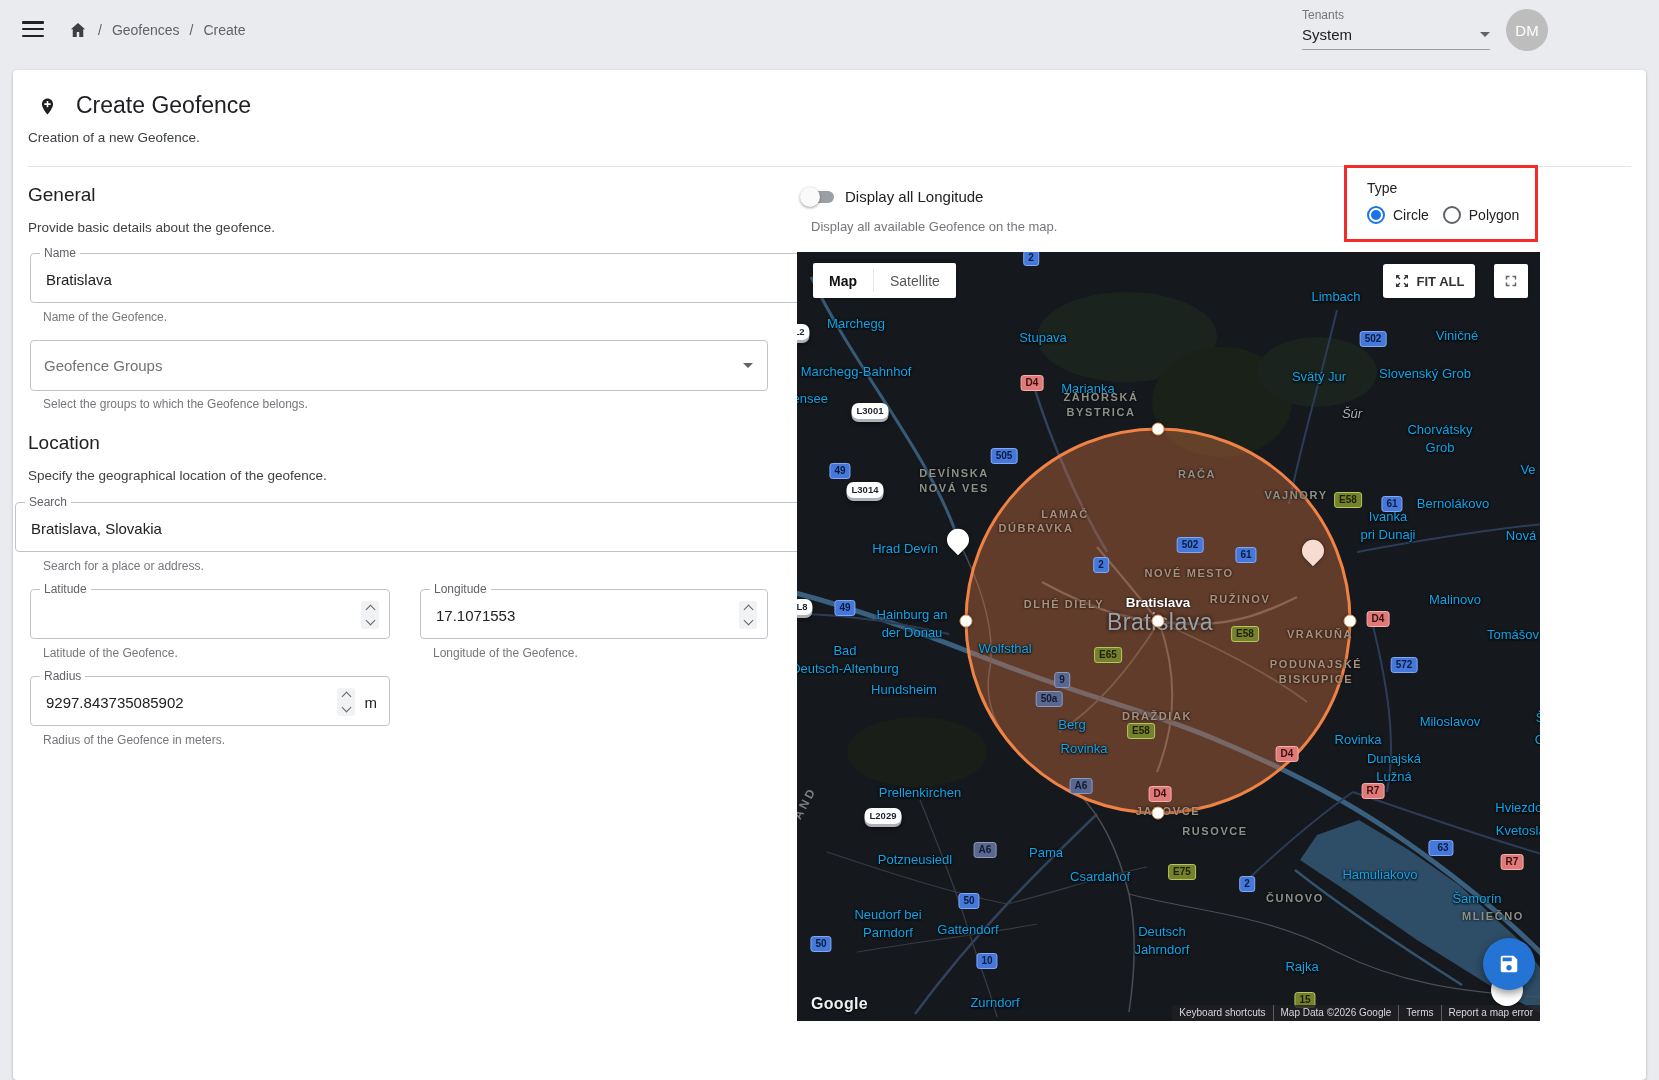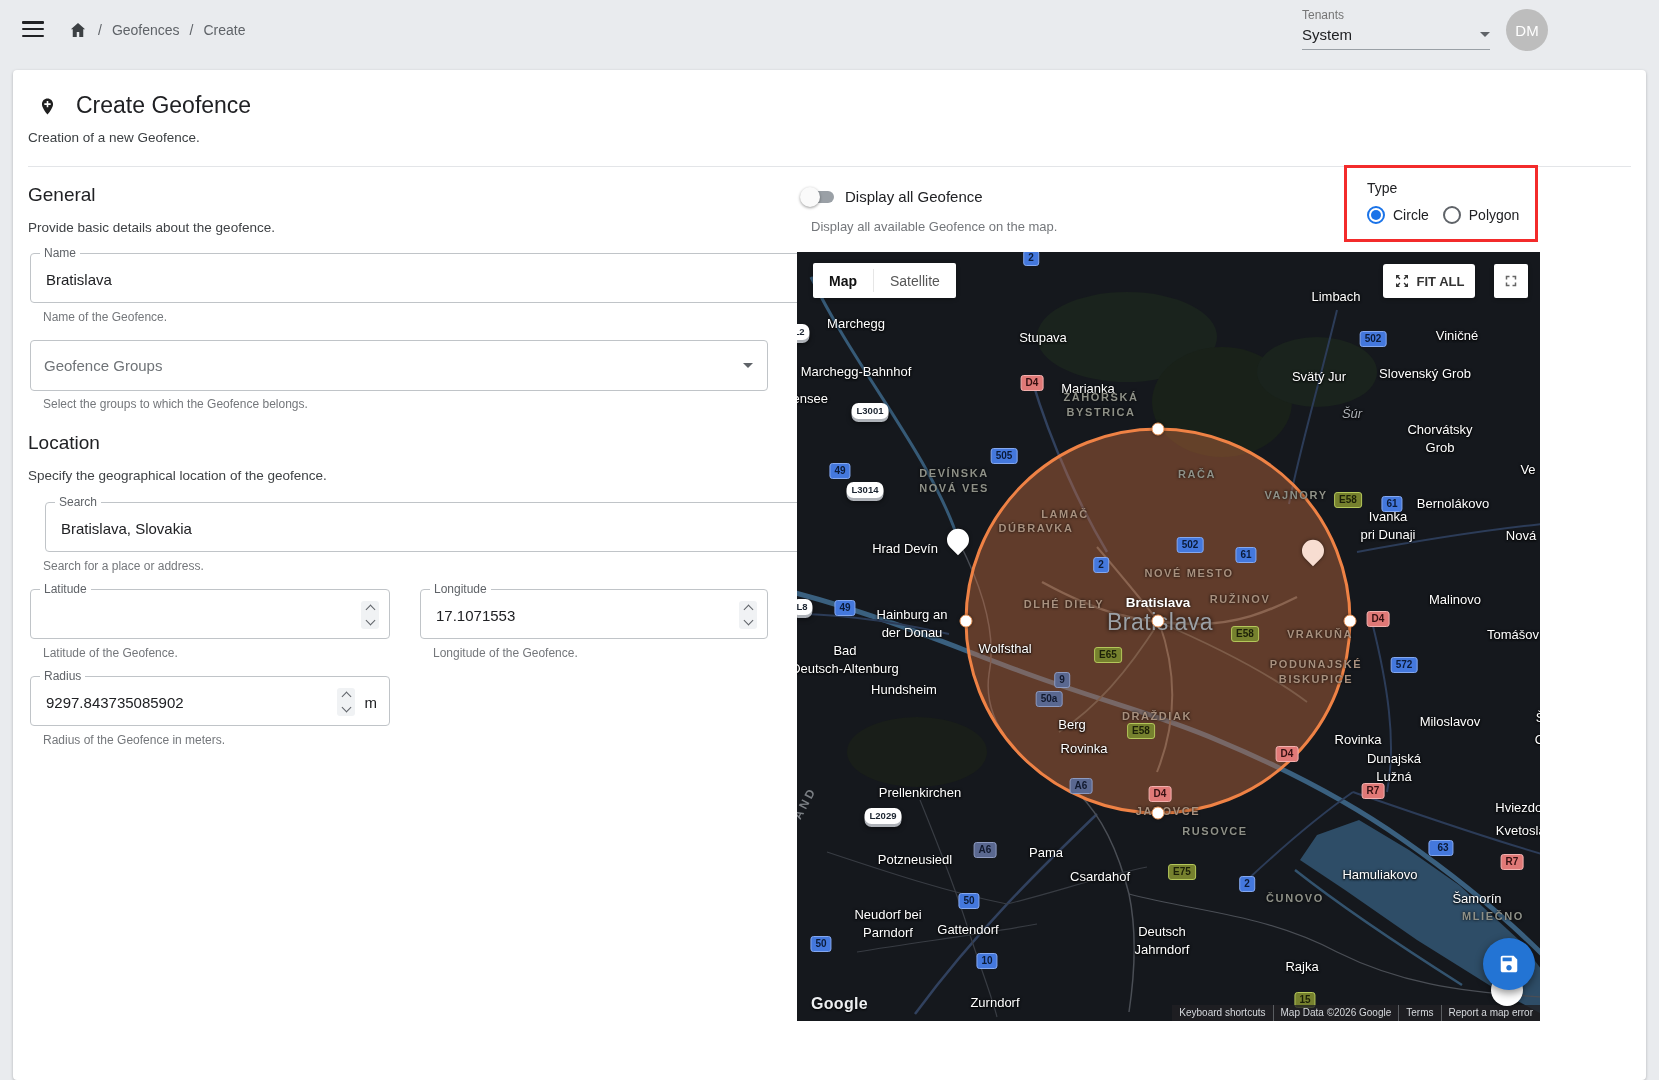--- a/index.html
+++ b/index.html
@@ -45,21 +45,21 @@
   .typebox .tlab{position:absolute;left:20px;top:12px;font-size:14px;color:#202124}
   .typebox .opts{position:absolute;left:20px;top:38px;display:flex;align-items:center;gap:14px;font-size:14px}
   .radio{width:18px;height:18px;border-radius:50%;border:2px solid #5f6368;box-sizing:border-box;position:relative;cursor:pointer;flex:none}
   .radio.on{border-color:#1a73e8}
   .radio.on::after{content:"";position:absolute;left:2px;top:2px;width:10px;height:10px;border-radius:50%;background:#1a73e8}
   .ropt{display:flex;align-items:center;gap:8px}
   
   .map{position:absolute;left:784px;top:182px;width:743px;height:769px;background:#15181d;overflow:hidden}
   .map-art{position:absolute;left:0;top:0}
   .ml{position:absolute;transform:translate(-50%,-50%);white-space:pre-line;text-align:center;pointer-events:none;line-height:1.35}
-  .town{color:#ffffff;font-size:13px;text-shadow:0 0 3px #000,0 1px 2px #000}
+  .town{color:#0ea5e9;font-size:13px;text-shadow:0 0 3px #000,0 1px 2px #000}
   .town.italic{font-style:italic;color:#aeb2b7}
   .district{color:#8e9087;font-size:11px;font-weight:bold;letter-spacing:1.6px;text-shadow:0 0 3px #000}
   .district.warm{color:#a8907e}
   .city-sub{color:#fff;font-size:13.5px;font-weight:bold;text-shadow:0 0 3px #000}
   .city-main{color:#9ba0a6;font-size:23px;letter-spacing:.5px;text-shadow:0 0 4px #000}
   .and{transform:translate(-50%,-50%) rotate(-62deg);color:#7b7f84;font-size:12px;letter-spacing:3px;font-weight:bold}
   .badge{position:absolute;transform:translate(-50%,-50%);font-size:10px;font-weight:bold;padding:1px 4px;border-radius:3px;border:1.5px solid;pointer-events:none;line-height:12px}
   .b-blue{background:#4478dd;border-color:#84a8f0;color:#0b1b38}
   .b-slate{background:#5a6890;border-color:#8d9ac0;color:#11192e}
   .b-red{background:#e07977;border-color:#f2b0ae;color:#351011}
@@ -130,21 +130,21 @@
 
   <div class="field selectbox" style="left:17px;top:270px;width:738px;height:51px">
     <span class="sel-label">Geofence Groups</span>
     <i class="caret sel-caret"></i>
   </div>
   <div class="helper" style="left:30px;top:327px">Select the groups to which the Geofence belongs.</div>
 
   <div class="sec-head" style="left:15px;top:362px">Location</div>
   <div class="sec-desc" style="left:15px;top:398px">Specify the geographical location of the geofence.</div>
 
-  <div class="field" style="left:32px;top:432px;width:832px">
+  <div class="field" style="left:2px;top:432px;width:832px">
     <label class="flabel">Search</label>
     <input class="finput" value="Bratislava, Slovakia" style="">
   </div>
   <div class="helper" style="left:30px;top:489px">Search for a place or address.</div>
 
   <div class="field" style="left:17px;top:519px;width:360px">
     <label class="flabel">Latitude</label>
     <span class="spin" style="right:10px">
         <i class="chev up"></i>
         <i class="chev down"></i>
@@ -169,21 +169,21 @@
         <i class="chev down"></i>
       </span>
     <span class="unit">m</span>
   </div>
   <div class="helper" style="left:30px;top:663px">Radius of the Geofence in meters.</div>
 
   <div class="switch">
       <span class="track"></span>
       <span class="thumb"></span>
     </div>
-  <div class="toggle-label">Display all Geofence</div>
+  <div class="toggle-label">Display all Longitude</div>
   <div class="toggle-helper">Display all available Geofence on the map.</div>
 
   <div class="typebox">
     <div class="tlab">Type</div>
     <div class="opts">
       <span class="ropt">
         <i class="radio on" id="radio0"></i>
         <span>Circle</span>
       </span>
       <span class="ropt">

